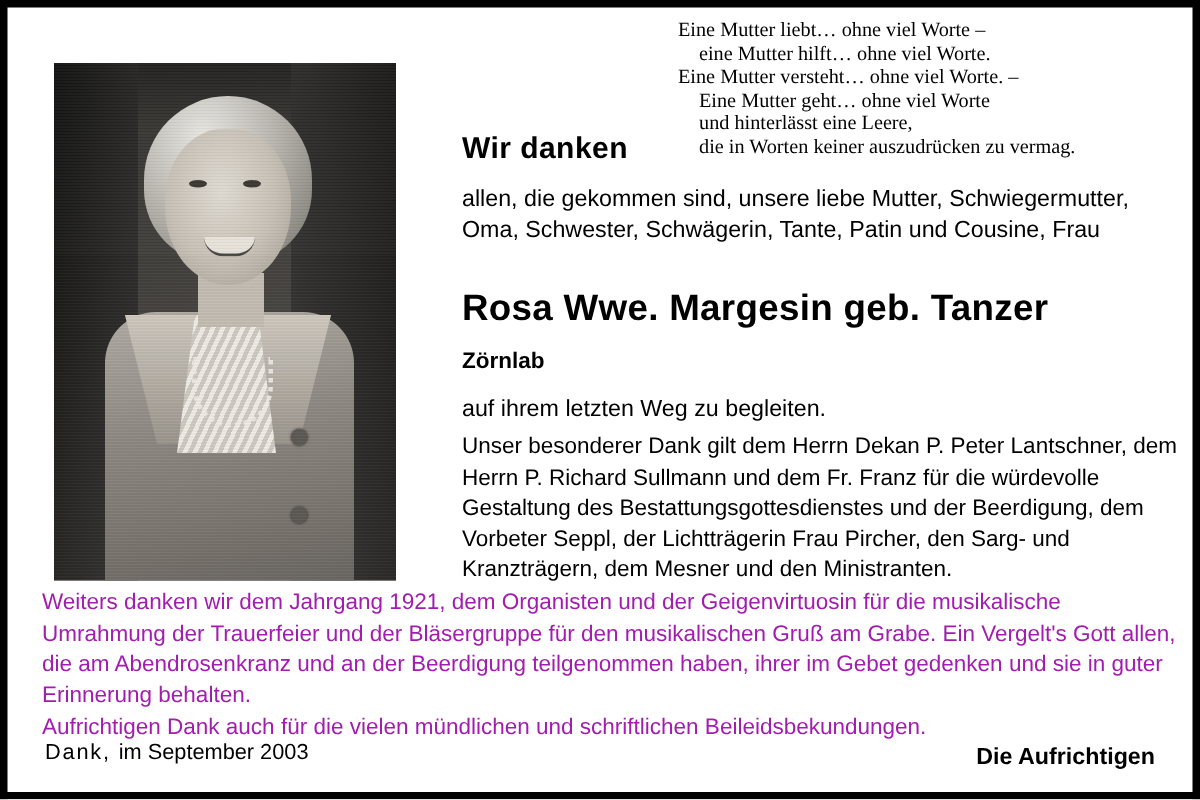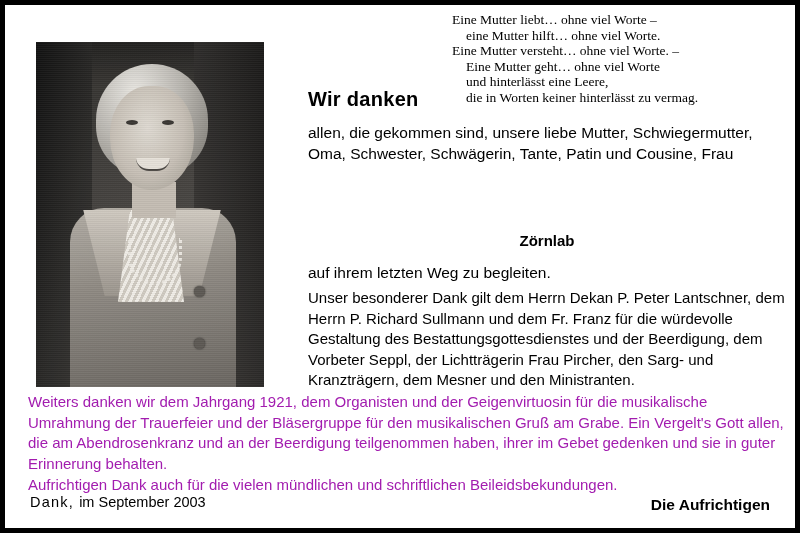--- a/index.html
+++ b/index.html
@@ -210,21 +210,20 @@
     font-weight: bold;
     color: #000;
     letter-spacing: .2px;
   }
 
   #nickname {
     position: absolute;
     left: 308px;
     top: 232px;
     width: 478px;
-    text-align: center;
     font-size: 15px;
     font-weight: bold;
     color: #000;
   }
 
   #accompany {
     position: absolute;
     left: 308px;
     top: 262px;
     width: 478px;
@@ -303,27 +302,28 @@
     <div class="mouth"></div>
     <div class="grain"></div>
   </div>
 
   <div id="verse">
     <div class="line">Eine Mutter liebt… ohne viel Worte –</div>
     <div class="line i">eine Mutter hilft… ohne viel Worte.</div>
     <div class="line">Eine Mutter versteht… ohne viel Worte. –</div>
     <div class="line i">Eine Mutter geht… ohne viel Worte</div>
     <div class="line i">und hinterlässt eine Leere,</div>
-    <div class="line i">die in Worten keiner hinterlässt zu vermag.</div>
+    <div class="line i">die in Worten keiner auszudrücken zu vermag.</div>
   </div>
 
   <div id="wir-danken">Wir danken</div>
 
   <div id="intro">allen, die gekommen sind, unsere liebe Mutter, Schwiegermutter, Oma, Schwester, Schwägerin, Tante, Patin und Cousine, Frau</div>
 
+  <div id="name">Rosa Wwe. Margesin geb. Tanzer</div>
 
   <div id="nickname">Zörnlab</div>
 
   <div id="accompany">auf ihrem letzten Weg zu begleiten.</div>
 
   <div id="thanks">Unser besonderer Dank gilt dem Herrn Dekan P. Peter Lantschner, dem Herrn P. Richard Sullmann und dem Fr. Franz für die würdevolle Gestaltung des Bestattungsgottesdienstes und der Beerdigung, dem Vorbeter Seppl, der Lichtträgerin Frau Pircher, den Sarg- und Kranzträgern, dem Mesner und den Ministranten.</div>
 
   <div id="bottom-block">
     <p>Weiters danken wir dem Jahrgang 1921, dem Organisten und der Geigenvirtuosin für die musikalische Umrahmung der Trauerfeier und der Bläsergruppe für den musikalischen Gruß am Grabe. Ein Vergelt's Gott allen, die am Abendrosenkranz und an der Beerdigung teilgenommen haben, ihrer im Gebet gedenken und sie in guter Erinnerung behalten.</p>
     <p class="gap">Aufrichtigen Dank auch für die vielen mündlichen und schriftlichen Beileidsbekundungen.</p>

